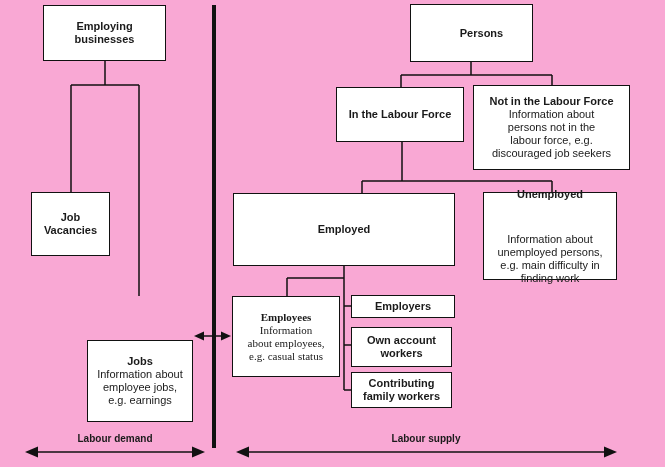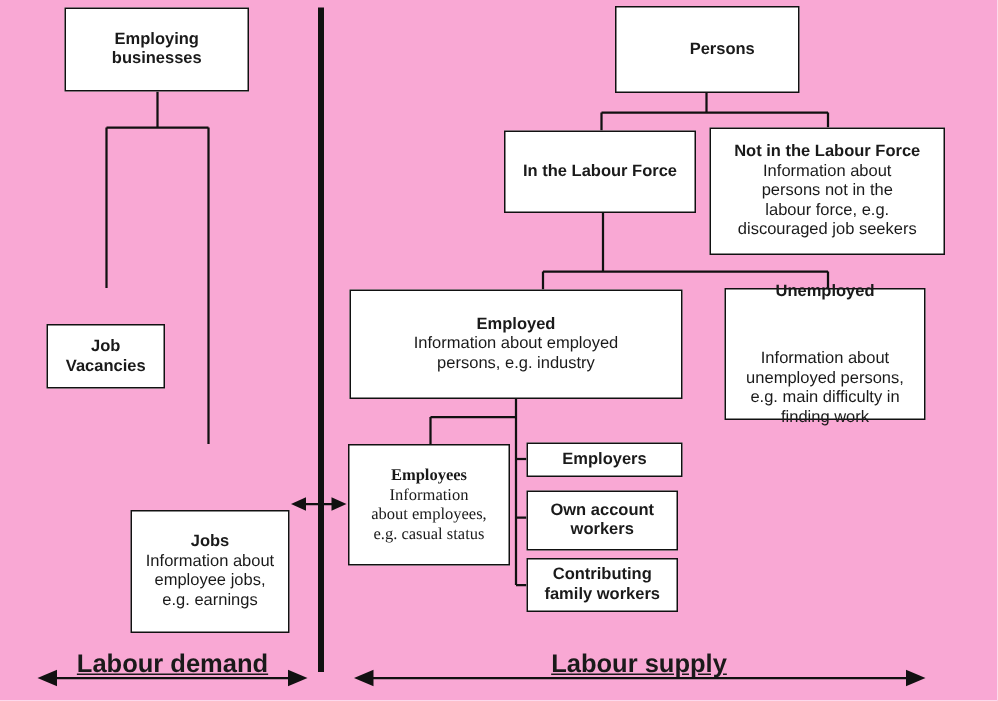--- a/index.html
+++ b/index.html
@@ -28,39 +28,38 @@
     align-items: center;
     text-align: center;
     font-size: 11px;
     line-height: 13px;
   }
   .box-title { font-weight: bold; white-space: pre-line; }
   .box-desc  { white-space: pre-line; }
 
   
   .b-employing   { left: 43px;  top: 5px;   width: 123px; height: 56px; }
-  .b-vacancies   { left: 31px;  top: 192px; width: 79px;  height: 43px; margin-top: 24px; }
+  .b-vacancies   { left: 31px;  top: 192px; width: 79px;  height: 64px; }
   .b-jobs        { left: 87px;  top: 296px; width: 106px; height: 82px; margin-top: 44px; }
   .b-persons     { left: 410px; top: 4px;   width: 123px; height: 58px; padding-left: 20px; }
   .b-ilf         { left: 336px; top: 87px;  width: 128px; height: 55px; justify-content: center; }
   .b-nilf        { left: 473px; top: 85px;  width: 157px; height: 85px; }
   .b-employed    { left: 233px; top: 193px; width: 222px; height: 73px; }
   .b-unemployed  { left: 483px; top: 192px; width: 134px; height: 88px; gap: 32px; }
   .b-employees   { left: 232px; top: 296px; width: 108px; height: 81px; font-family: Liberation Serif, serif; }
   .b-employers   { left: 351px; top: 295px; width: 104px; height: 23px; }
   .b-ownaccount  { left: 351px; top: 327px; width: 101px; height: 40px; }
   .b-contrib     { left: 351px; top: 372px; width: 101px; height: 36px; }
 
   .section-label {
     position: absolute;
     transform: translateX(-50%);
-    font-size: 17px;
+    font-size: 10px;
     font-weight: bold;
     white-space: nowrap;
-    text-decoration: underline;
   }
   .lbl-demand { left: 115px; top: 433px; }
   .lbl-supply { left: 426px; top: 433px; }
 </style>
 </head>
 <body>
 
 <div class="canvas">
 
   <svg class="connector-layer" width="665" height="467" viewBox="0 0 665 467" stroke="#111" stroke-width="1.5" fill="none">
@@ -137,22 +136,20 @@
   <div class="box b-nilf">
     <div class="box-title">Not in the Labour Force</div>
     <div class="box-desc">Information about
 persons not in the
 labour force, e.g.
 discouraged job seekers</div>
   </div>
 
   <div class="box b-employed">
     <div class="box-title">Employed</div>
-    <div class="box-desc">Information about employed
-persons, e.g. industry</div>
   </div>
 
   <div class="box b-unemployed">
     <div class="box-title">Unemployed</div>
     <div class="box-desc">Information about
 unemployed persons,
 e.g. main difficulty in
 finding work</div>
   </div>
 

